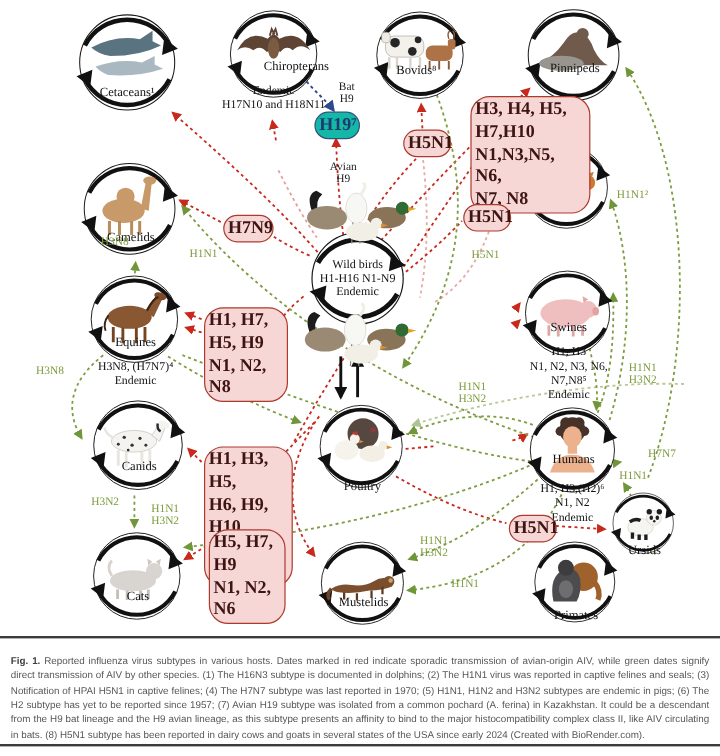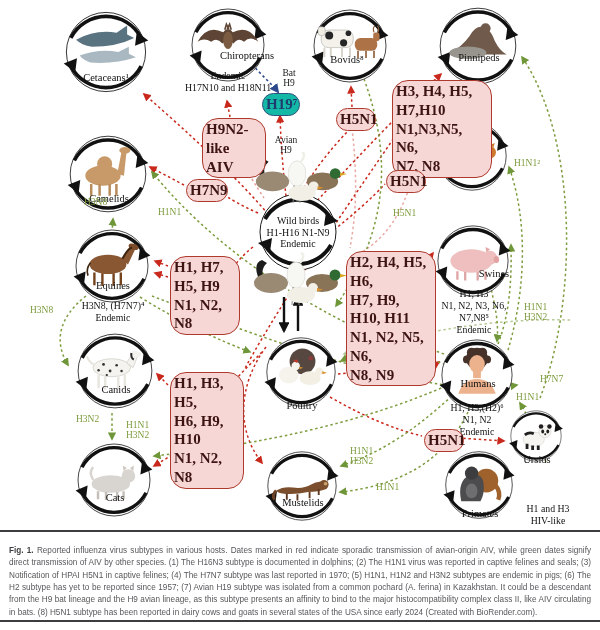--- a/index.html
+++ b/index.html
@@ -316,57 +316,51 @@
 <div class="nlabel" style="left:308px;top:54px;width:78px">Bovids⁸</div>
 <div class="nlabel" style="left:436px;top:52px;width:86px">Pinnipeds</div>
 <div class="nlabel" style="left:66px;top:193px;width:86px">Camelids</div>
 <div class="nlabel" style="left:436px;top:166px;width:74px">Felids³</div>
 <div class="nlabel" style="left:251px;top:215px;width:94px;font-size:10px">Wild birds
 H1-H16 N1-N9
 Endemic</div>
 <div class="nlabel" style="left:74px;top:280px;width:78px">Equines</div>
 <div class="sub" style="left:60px;top:300px;width:106px">H3N8, (H7N7)⁴
 Endemic</div>
-<div class="nlabel" style="left:456px;top:268px;width:76px">Swines</div>
+<div class="nlabel" style="left:436px;top:268px;width:76px">Swines</div>
 <div class="sub" style="left:412px;top:288px;width:124px">H1, H3
 N1, N2, N3, N6,
 N7,N8⁵
 Endemic</div>
 <div class="nlabel" style="left:76px;top:384px;width:80px">Canids</div>
 <div class="nlabel" style="left:440px;top:378px;width:76px">Humans</div>
 <div class="sub" style="left:426px;top:402px;width:102px">H1, H3,(H2)⁶
 N1, N2
 Endemic</div>
 <div class="nlabel" style="left:76px;top:492px;width:78px">Cats</div>
 <div class="nlabel" style="left:265px;top:400px;width:74px">Poultry</div>
 <div class="nlabel" style="left:266px;top:497px;width:74px">Mustelids</div>
 <div class="nlabel" style="left:508px;top:454px;width:58px">Ursids</div>
 <div class="nlabel" style="left:442px;top:508px;width:76px">Primates</div>
-<div class="sub" style="left:512px;top:503px;width:72px">H1 and H3
-HIV-like</div>
-
-<div class="rbox" style="left:202px;top:118px;width:56px">H9N2-like
-AIV</div>
+
 <div class="rbox bbox" style="left:262px;top:93px;width:30px">H19⁷</div>
 <div class="rbox" style="left:336px;top:108px;width:32px">H5N1</div>
 <div class="rbox" style="left:392px;top:80px;width:92px">H3, H4, H5, H7,H10
 N1,N3,N5, N6,
 N7, N8</div>
 <div class="rbox" style="left:386px;top:170px;width:32px">H5N1</div>
 <div class="rbox" style="left:186px;top:179px;width:34px">H7N9</div>
 <div class="rbox" style="left:170px;top:256px;width:62px">H1, H7,
 H5, H9
 N1, N2, N8</div>
-<div class="rbox" style="left:346px;top:251px;width:82px">H2, H4, H5, H6,
-H7, H9, H10, H11
-N1, N2, N5, N6,
-N8, N9</div>
 <div class="rbox" style="left:170px;top:372px;width:66px">H1, H3, H5,
 H6, H9, H10
 N1, N2, N8</div>
+<div class="rbox" style="left:174px;top:441px;width:56px">H5, H7, H9
+N1, N2, N6</div>
 <div class="rbox" style="left:424px;top:429px;width:32px">H5N1</div>
 
 <div class="glabel" style="left:84px;top:197px">H3N8</div>
 <div class="glabel" style="left:158px;top:207px">H1N1</div>
 <div class="glabel" style="left:30px;top:305px">H3N8</div>
 <div class="glabel" style="left:182px;top:303px">H3N8?</div>
 <div class="glabel" style="left:76px;top:414px">H3N2</div>
 <div class="glabel" style="left:126px;top:420px">H1N1
 H3N2</div>
 <div class="glabel" style="left:382px;top:318px">H1N1

